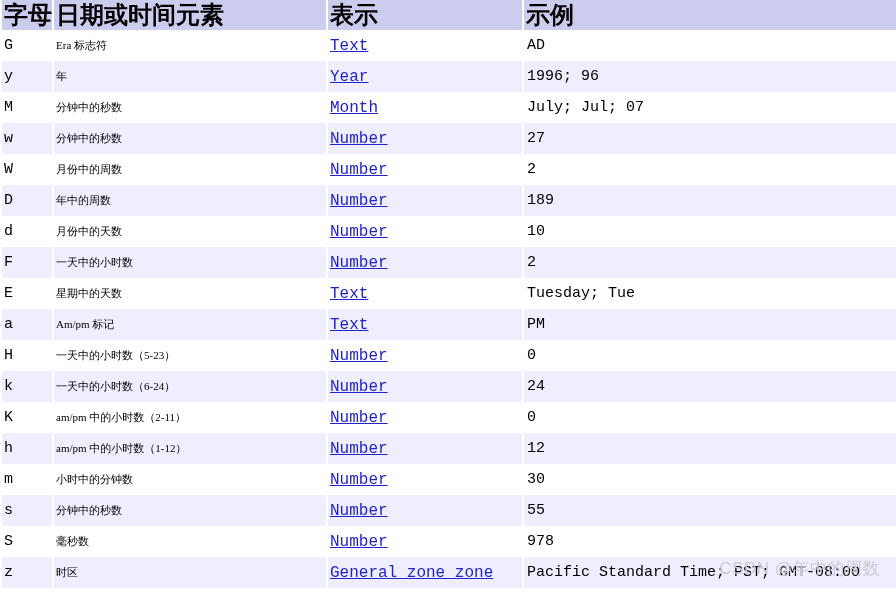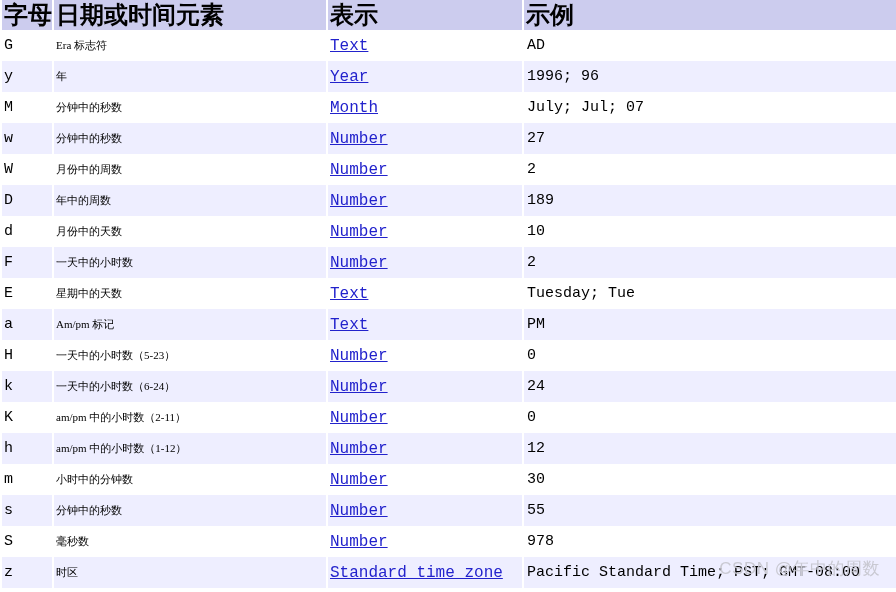--- a/index.html
+++ b/index.html
@@ -214,21 +214,21 @@
       </tr>
       <tr class="odd">
         <td class="cell-letter">S</td>
         <td class="cell-element">毫秒数</td>
         <td class="cell-present"><a class="link">Number</a></td>
         <td class="cell-example">978</td>
       </tr>
       <tr class="even">
         <td class="cell-letter">z</td>
         <td class="cell-element">时区</td>
-        <td class="cell-present"><a class="link">Standard time zone</a></td>
+        <td class="cell-present"><a class="link">General zone zone</a></td>
         <td class="cell-example">Pacific Standard Time; PST; GMT-08:00</td>
       </tr>
       <tr class="odd">
         <td class="cell-letter">Z</td>
         <td class="cell-element">时区</td>
         <td class="cell-present"></td>
         <td class="cell-example">-0800</td>
       </tr>
     </tbody>
 </table>

